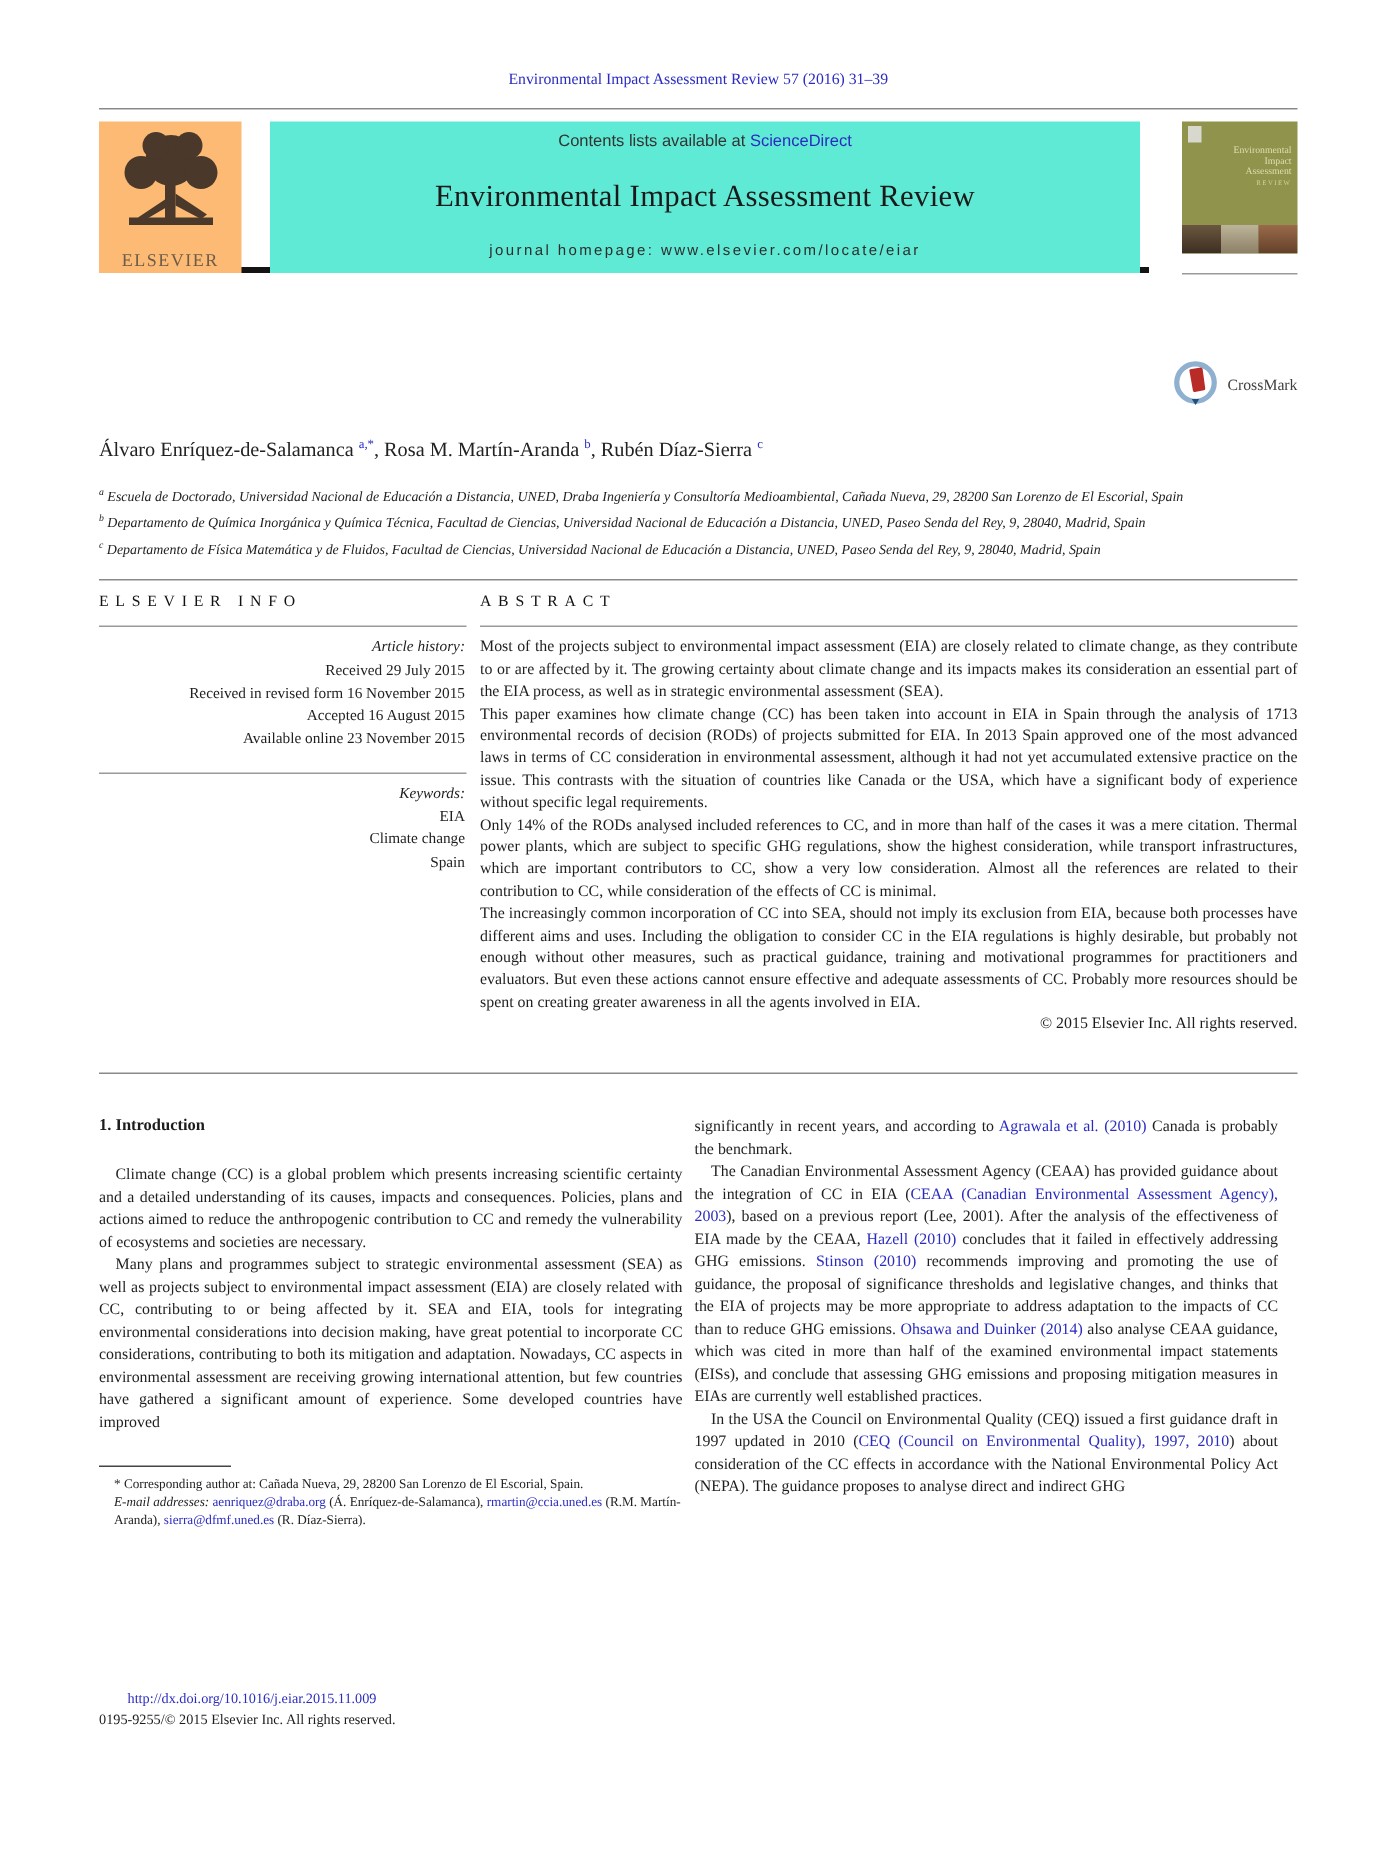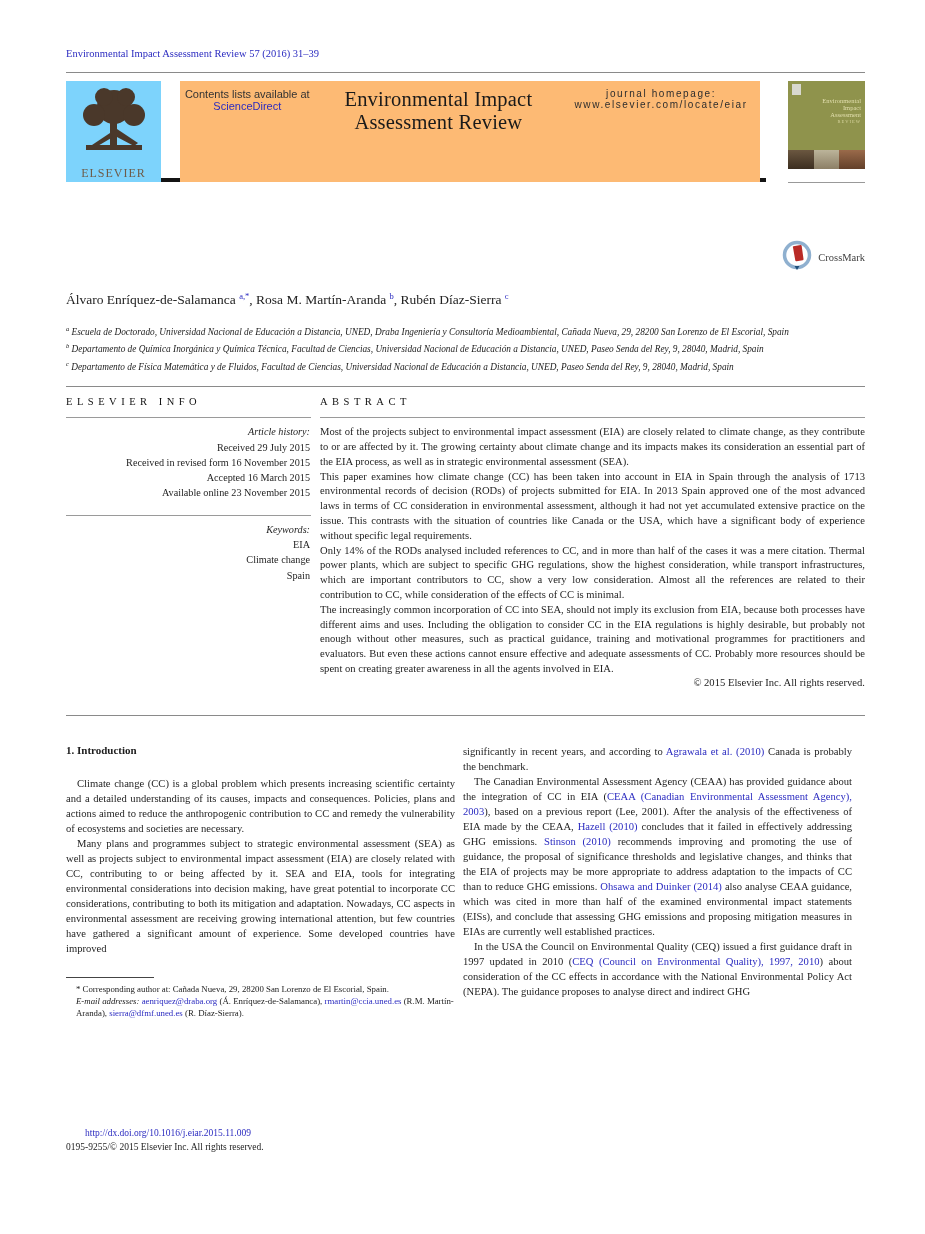--- a/index.html
+++ b/index.html
@@ -6,31 +6,31 @@
   html,body { background:#fff; }
   body {
     width:925px; height:1234px; overflow:hidden; position:relative;
     font-family:"Liberation Serif", serif; color:#1c1c1c;
     padding:48px 60px 0 66px;
   }
   .lnk { color:#2b2bc0; }
   .ital { font-style:italic; }
 
   
-  .citation { font-size:10.5px; color:#2b2bc0; }
+  .citation { text-align:center; font-size:10.5px; color:#2b2bc0; }
   .toprule { border:0; border-top:1px solid #8a8a8a; margin:13px 0 8px 0; }
 
   
   .banner-row { display:flex; align-items:stretch; height:101px; }
-  .elsevier-box { width:95px; height:101px; background:#7dd3fc; position:relative; flex:0 0 auto; }
+  .elsevier-box { width:95px; height:101px; background:#fdba74; position:relative; flex:0 0 auto; }
   .elsevier-box svg { position:absolute; top:2px; left:6px; }
   .elsevier-label { position:absolute; bottom:1px; width:100%; text-align:center;
     color:#6e5c49; font-size:12px; letter-spacing:1px; }
-  .banner-mid { flex:1 1 auto; background:#fdba74; margin:0 28px 0 19px;
-    display:flex; flex-direction:row; justify-content:space-between;
+  .banner-mid { flex:1 1 auto; background:#5eead4; margin:0 28px 0 19px;
+    display:flex; flex-direction:column; justify-content:space-between;
     text-align:center; padding:7px 0 9px 0; }
   .contents-line { font-family:"Liberation Sans", sans-serif; font-size:11px; color:#333; }
   .journal-title { font-size:20.5px; color:#1a1a1a; letter-spacing:.2px; }
   .homepage-line { font-family:"Liberation Sans", sans-serif; font-size:10px; letter-spacing:1.6px; color:#2d2d2d; }
   .cover-box { width:77px; flex:0 0 auto; position:relative; }
   .cover-art { width:77px; height:88px; background:#8f934c; position:relative; overflow:hidden; }
   .cover-logo { position:absolute; top:3px; left:4px; width:9px; height:11px; background:#d8d8cf;
     font-size:6px; color:#555; text-align:center; line-height:11px; }
   .cover-text { position:absolute; top:16px; right:4px; text-align:right;
     font-size:6.5px; line-height:7px; color:#e2dfae; }
@@ -165,21 +165,21 @@
 <hr class="fullrule rule-after-affils">
 
 <div class="info-abs">
   <div class="info-col">
     <div class="sec-heading">ELSEVIER INFO</div>
     <hr class="info-rule">
     <div class="info-text">
       <div class="info-label">Article history:</div>
       <div>Received 29 July 2015</div>
       <div>Received in revised form 16 November 2015</div>
-      <div>Accepted 16 March 2015</div>
+      <div>Accepted 16 August 2015</div>
       <div>Available online 23 November 2015</div>
     </div>
     <hr class="info-rule" style="margin-top:14px;">
     <div class="info-text">
       <div class="info-label">Keywords:</div>
       <div>EIA</div>
       <div>Climate change</div>
       <div>Spain</div>
     </div>
   </div>

